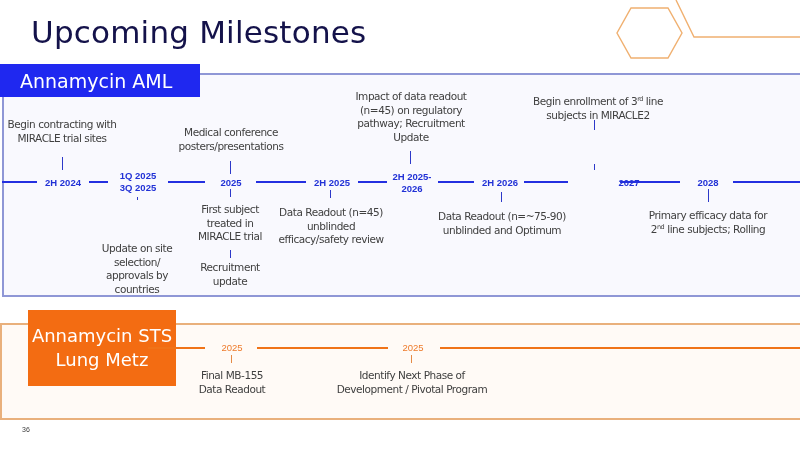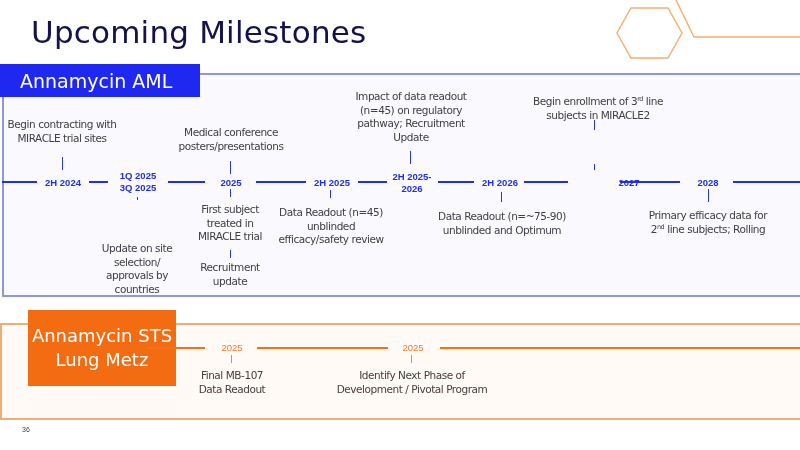--- a/index.html
+++ b/index.html
@@ -167,21 +167,21 @@
   <div>Lung Metz</div>
 </div>
 
 <div class="hline orange" style="left:148px; top:347px; width:57px;"></div>
 <div class="hline orange" style="left:257px; top:347px; width:131px;"></div>
 <div class="hline orange" style="left:440px; top:347px; width:360px;"></div>
 
 <div class="date orange" style="left:232px; top:342px;">2025</div>
 <div class="tick o" style="left:231px; top:355px; height:8px;"></div>
 <div class="txt" style="left:232px; top:369px;">
-  <div>Final MB-107</div>
+  <div>Final MB-155</div>
   <div>Data Readout</div>
 </div>
 
 <div class="date orange" style="left:413px; top:342px;">2025</div>
 <div class="tick o" style="left:411px; top:355px; height:8px;"></div>
 <div class="txt" style="left:412px; top:369px;">
   <div>Identify Next Phase of</div>
   <div>Development / Pivotal Program</div>
 </div>
 

